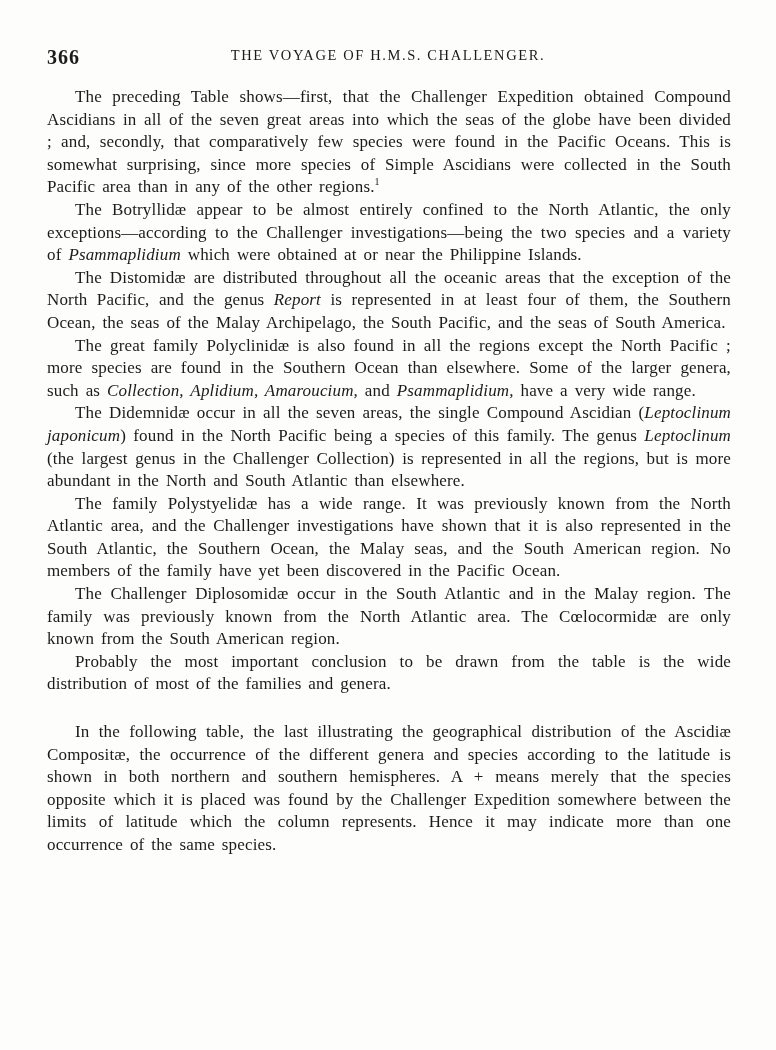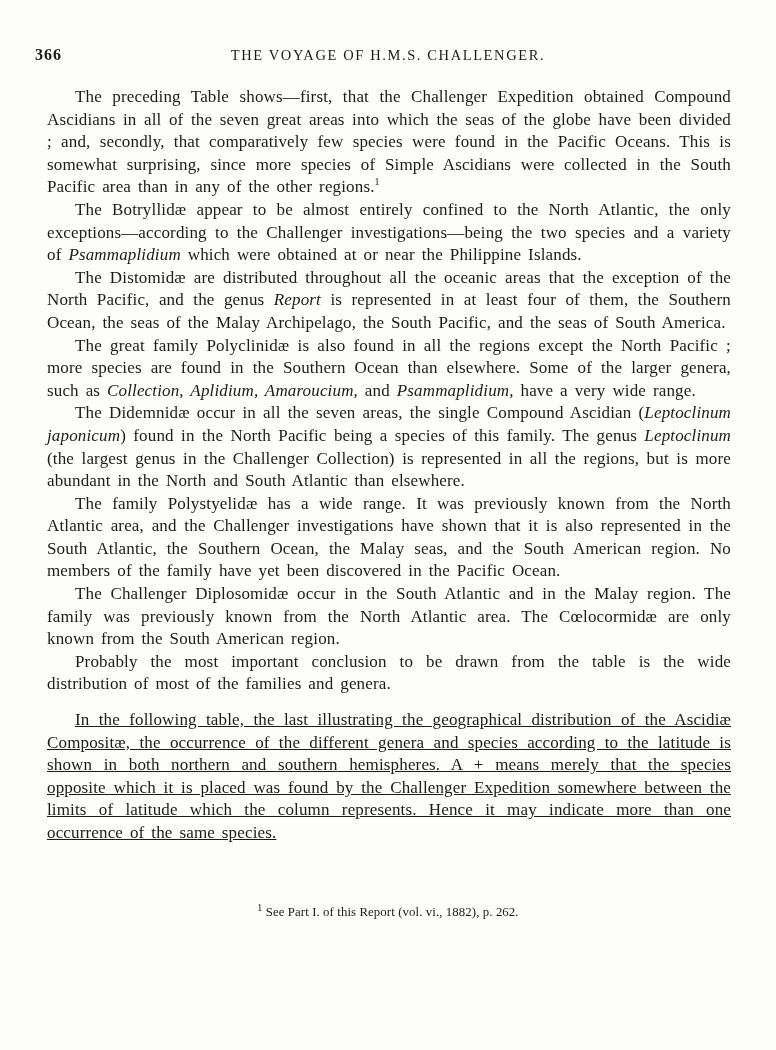--- a/index.html
+++ b/index.html
@@ -19,23 +19,23 @@
   }
   .page-header {
     position: absolute;
     top: 46px;
     left: 0;
     width: 100%;
     height: 22px;
   }
   .page-number {
     position: absolute;
-    left: 35px;
+    left: 47px;
     top: 0;
-    font-size: 16px;
+    font-size: 20px;
     font-weight: bold;
     letter-spacing: 1px;
   }
   .header-title {
     display: block;
     width: 100%;
     text-align: center;
     font-size: 14.5px;
     font-weight: normal;
     letter-spacing: 1.6px;
@@ -50,22 +50,21 @@
     font-size: 17px;
     line-height: 22.6px;
     word-spacing: 2.5px;
     letter-spacing: 0.15px;
   }
   .page-body p {
     margin: 0;
     text-indent: 28px;
   }
   .page-body p.spaced {
-    margin-top: 13px;
-    text-decoration: underline;
+    margin-top: 25px;
   }
   .page-body i {
     font-style: italic;
   }
   .page-body sup, .footnote sup {
     font-size: 10px;
     line-height: 0;
     vertical-align: super;
   }
   .footnote {
@@ -93,17 +92,14 @@
       <p><span>The Botryllidæ appear to be almost entirely confined to the North Atlantic, the only exceptions—according to the Challenger investigations—being the two species and a variety of </span><i>Psammaplidium</i><span> which were obtained at or near the Philippine Islands.</span></p>
       <p><span>The Distomidæ are distributed throughout all the oceanic areas that the exception of the North Pacific, and the genus </span><i>Report</i><span> is represented in at least four of them, the Southern Ocean, the seas of the Malay Archipelago, the South Pacific, and the seas of South America.</span></p>
       <p><span>The great family Polyclinidæ is also found in all the regions except the North Pacific ; more species are found in the Southern Ocean than elsewhere.  Some of the larger genera, such as </span><i>Collection, Aplidium, Amaroucium,</i><span> and </span><i>Psammaplidium,</i><span> have a very wide range.</span></p>
       <p><span>The Didemnidæ occur in all the seven areas, the single Compound Ascidian (</span><i>Leptoclinum japonicum</i><span>) found in the North Pacific being a species of this family.  The genus </span><i>Leptoclinum</i><span> (the largest genus in the Challenger Collection) is represented in all the regions, but is more abundant in the North and South Atlantic than elsewhere.</span></p>
       <p><span>The family Polystyelidæ has a wide range.  It was previously known from the North Atlantic area, and the Challenger investigations have shown that it is also represented in the South Atlantic, the Southern Ocean, the Malay seas, and the South American region. No members of the family have yet been discovered in the Pacific Ocean.</span></p>
       <p><span>The Challenger Diplosomidæ occur in the South Atlantic and in the Malay region. The family was previously known from the North Atlantic area.  The Cœlocormidæ are only known from the South American region.</span></p>
       <p><span>Probably the most important conclusion to be drawn from the table is the wide distribution of most of the families and genera.</span></p>
       <p class="spaced"><span>In the following table, the last illustrating the geographical distribution of the Ascidiæ Compositæ, the occurrence of the different genera and species according to the latitude is shown in both northern and southern hemispheres.  A + means merely that the species opposite which it is placed was found by the Challenger Expedition somewhere between the limits of latitude which the column represents.  Hence it may indicate more than one occurrence of the same species.</span></p>
     </main>
 
-  <div class="footnote">
-    <sup>1</sup><span> See Part I. of this Report (vol. vi., 1882), p. 262.</span>
-  </div>
 
 </div>
 
 </body></html>

